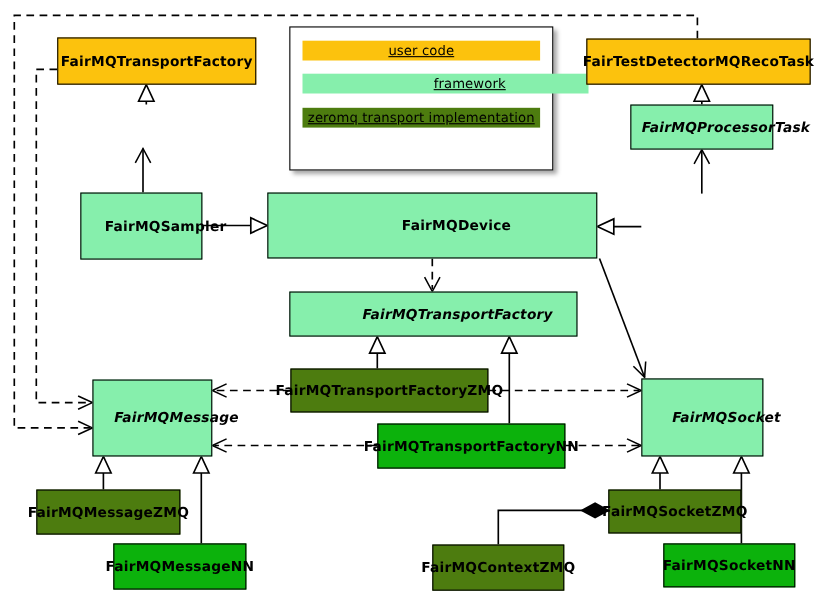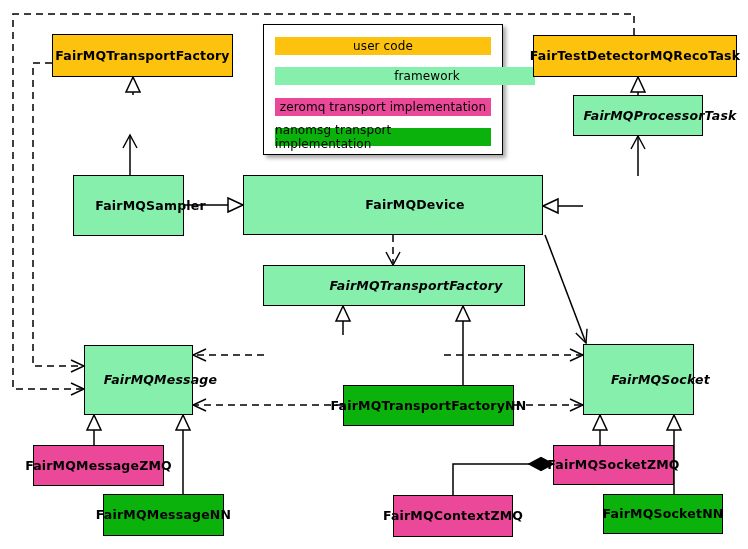--- a/index.html
+++ b/index.html
@@ -9,31 +9,31 @@
   }
   .edges{position:absolute;left:0;top:0;width:748px;height:549px;z-index:1;}
   .node{
     position:absolute;z-index:2;border:1.5px solid #000;box-sizing:border-box;
     display:flex;align-items:center;justify-content:center;text-align:center;
     font-weight:bold;font-size:12.5px;color:#000;letter-spacing:.2px;line-height:1.1;
   }
   .node.abstract{font-style:italic;}
   .c-user{background:#FCC20D;}
   .c-fw{background:#86efac;padding-left:44px;}
-  .c-zmq{background:#ec4899;}
+  .c-zmq{background:#4d7c0f;}
   .c-nn{background:#0CB20C;}
   .legend-frame{
     position:absolute;z-index:2;border:1.5px solid #000;background:#fff;box-sizing:border-box;
     left:263px;top:24px;width:240px;height:131px;
     box-shadow:3px 3px 4px rgba(0,0,0,.35);
   }
   .legend-bar{
     position:absolute;left:11px;width:216px;height:18px;
     display:flex;align-items:center;justify-content:center;
-    font-size:12px;font-weight:normal;color:#000;letter-spacing:.1px;
+    font-size:12px;font-weight:normal;color:#000;letter-spacing:.1px;text-decoration:underline;
   }
 </style>
 </head>
 <body>
 
 <div class="stage">
 
   <svg class="edges" viewBox="0 0 748 549">
     <g stroke="#000" stroke-width="1.5" fill="none">
 
@@ -137,42 +137,42 @@
   <div class="legend-frame">
     <div class="legend-bar c-user" style="top:12px">
         <span>user code</span>
       </div>
     <div class="legend-bar c-fw" style="top:42px">
         <span>framework</span>
       </div>
     <div class="legend-bar c-zmq" style="top:73px">
         <span>zeromq transport implementation</span>
       </div>
-    <div class="legend-bar c-nn" style="top:103px">
-        <span>nanomsg transport implementation</span>
-      </div>
   </div>
 
   <div class="node c-user" style="left:52px;top:34px;width:181px;height:43px">
       <span>FairMQTransportFactory</span>
     </div>
   <div class="node c-user" style="left:533px;top:35px;width:204px;height:42px">
       <span>FairTestDetectorMQRecoTask</span>
     </div>
   <div class="node c-fw abstract" style="left:573px;top:95px;width:130px;height:41px">
       <span>FairMQProcessorTask</span>
     </div>
   <div class="node c-fw" style="left:73px;top:175px;width:111px;height:61px">
       <span>FairMQSampler</span>
     </div>
   <div class="node c-fw" style="left:243px;top:175px;width:300px;height:60px">
       <span>FairMQDevice</span>
     </div>
   <div class="node c-fw abstract" style="left:263px;top:265px;width:262px;height:41px">
       <span>FairMQTransportFactory</span>
+    </div>
+  <div class="node c-zmq" style="left:264px;top:335px;width:180px;height:40px">
+      <span>FairMQTransportFactoryZMQ</span>
     </div>
   <div class="node c-nn" style="left:343px;top:385px;width:171px;height:41px">
       <span>FairMQTransportFactoryNN</span>
     </div>
   <div class="node c-fw abstract" style="left:84px;top:345px;width:109px;height:70px">
       <span>FairMQMessage</span>
     </div>
   <div class="node c-fw abstract" style="left:583px;top:344px;width:111px;height:71px">
       <span>FairMQSocket</span>
     </div>

